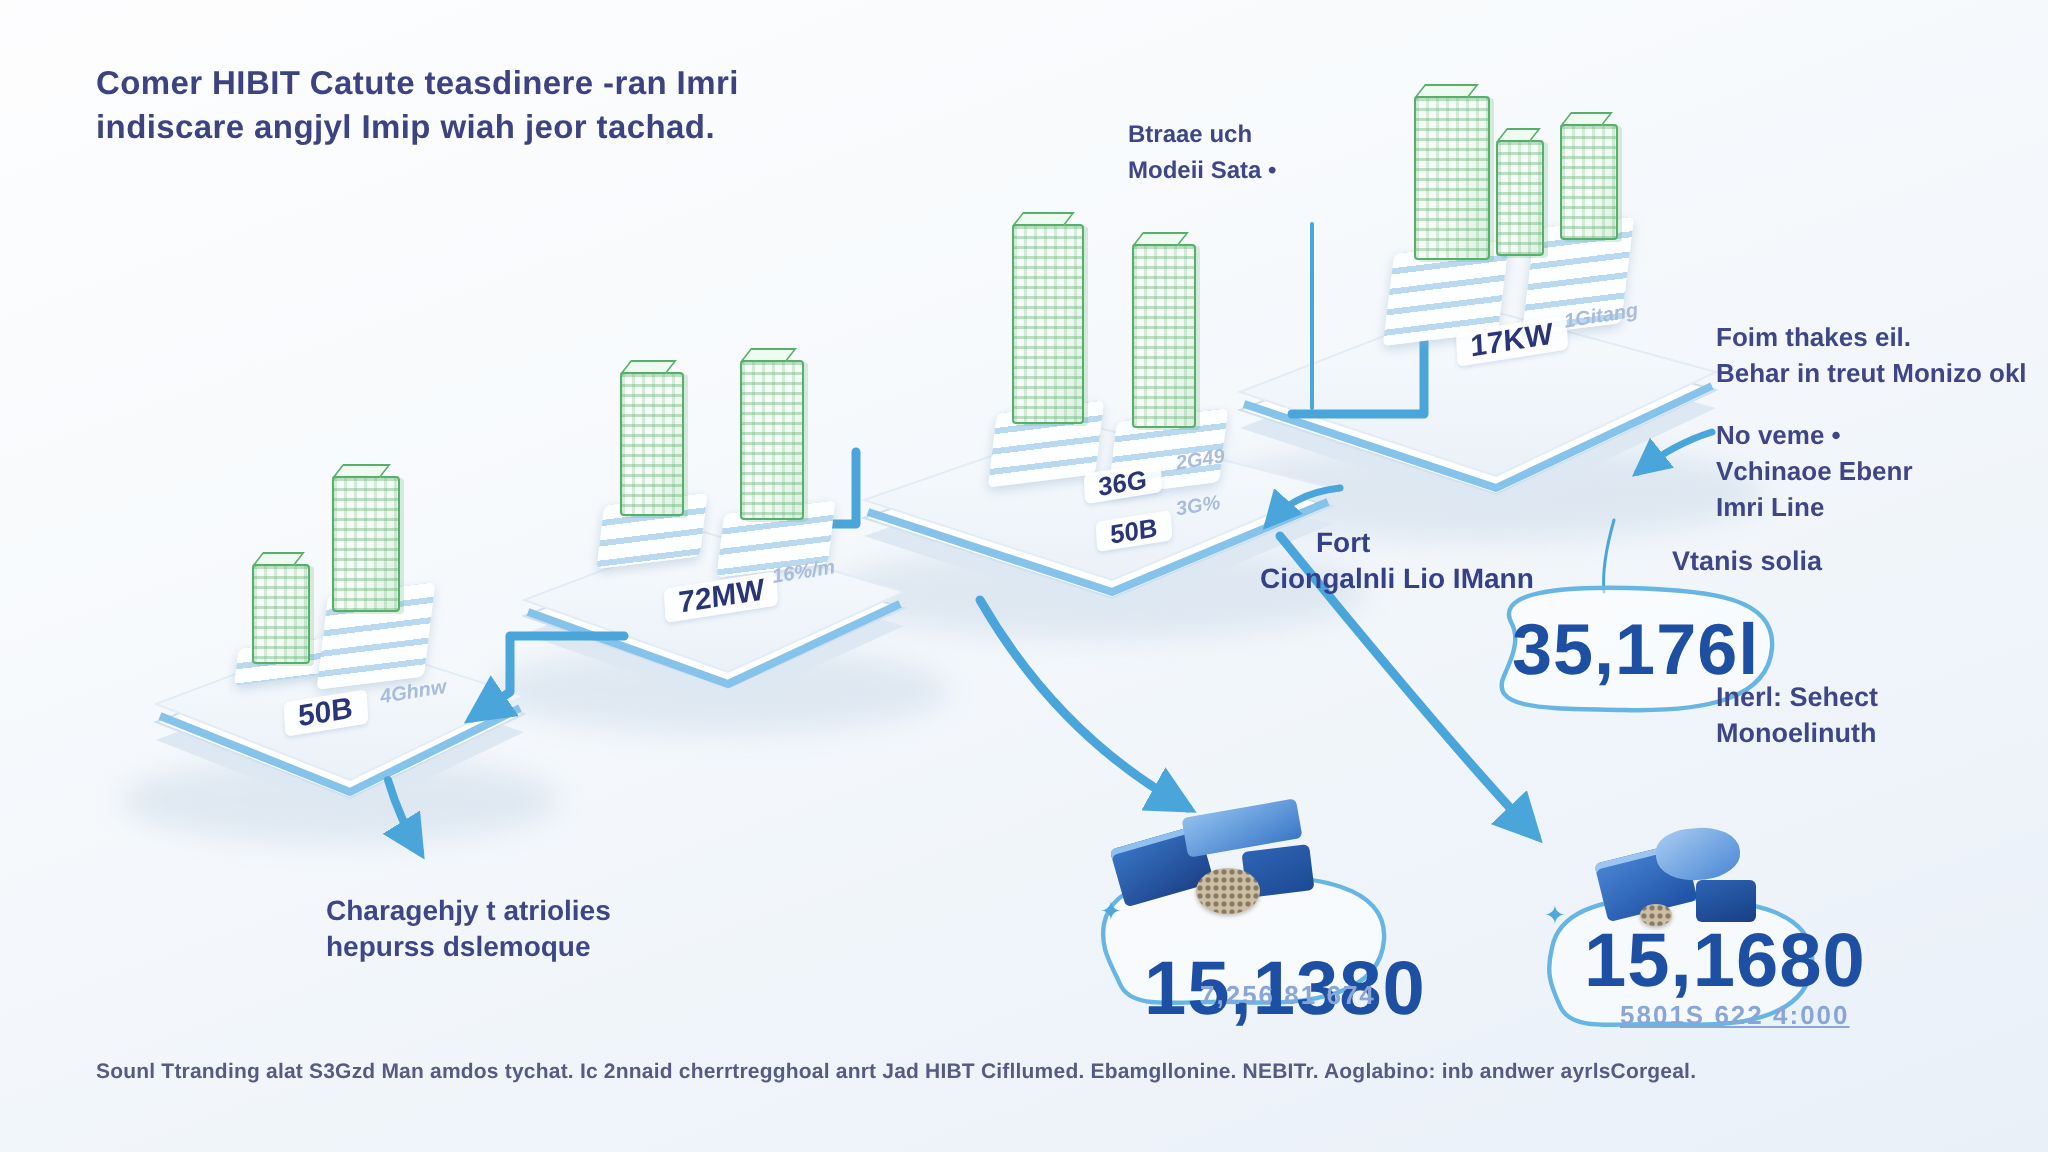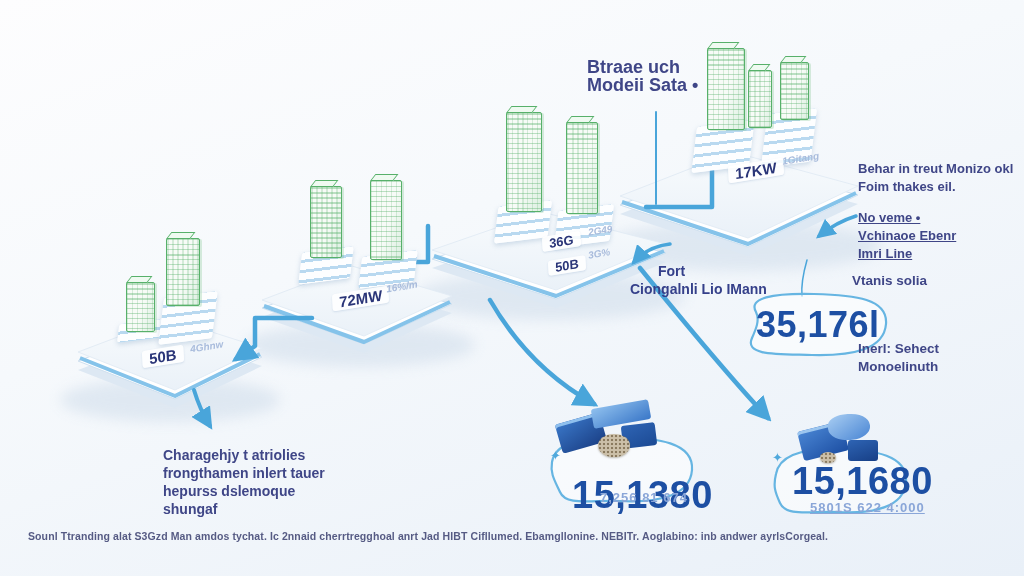--- a/index.html
+++ b/index.html
@@ -15,21 +15,21 @@
   .title{z-index:6;left:48px;top:31px;font-size:16.5px;font-weight:700;color:#3c4380;line-height:22px;letter-spacing:.2px;}
   .logo{z-index:6;left:901px;top:26px;font-size:31px;font-weight:700;color:#4aa0d6;letter-spacing:1px;}
   .logo .plus{font-weight:400;font-size:29px;position:relative;top:-2px;left:-2px;}
   .note{z-index:6;font-size:13px;font-weight:700;color:#3f4687;line-height:18px;}
   .note span{display:block;}
   .big-num{z-index:6;font-weight:800;color:#1d4fa3;letter-spacing:.5px;}
   .sub-num{z-index:6;font-size:13px;font-weight:700;color:#8aa6d8;letter-spacing:1px;}
   .plabel{z-index:5;font-size:15px;font-weight:800;color:#2a3578;transform:rotate(-9deg) skewX(-6deg);
     background:rgba(255,255,255,.85);padding:0 7px;border-radius:3px;box-shadow:0 1px 2px rgba(120,150,190,.25);}
   .pfaint{z-index:5;font-size:10px;font-style:italic;font-weight:600;color:#a9bcdc;transform:rotate(-9deg);}
-  .footer{z-index:6;left:28px;top:530px;font-size:10.5px;font-weight:600;color:#565b84;letter-spacing:.1px;text-align:right;}
+  .footer{z-index:6;left:48px;top:530px;font-size:10.5px;font-weight:600;color:#565b84;letter-spacing:.1px;text-align:right;}
   .sparkle{z-index:6;font-size:13px;color:#4fa8dc;}
 
   
   .tower{position:absolute;z-index:3;border:1.5px solid #57b06a;border-radius:2px;
     background:
       repeating-linear-gradient(to bottom,rgba(87,176,106,.38) 0 1.5px,rgba(0,0,0,0) 1.5px 5px),
       repeating-linear-gradient(to right,rgba(87,176,106,.22) 0 1.5px,rgba(0,0,0,0) 1.5px 5px),
       linear-gradient(105deg,#f7fbf7 55%,#dcefe1 100%);
     box-shadow:2px 1px 0 rgba(87,176,106,.22);}
   .tower::before{content:"";position:absolute;left:-1.5px;top:-7px;width:70%;height:5px;
@@ -130,61 +130,63 @@
   <div class="tower" style="left:126px;top:282px;width:27px;height:48px;"></div>
   <div class="tower" style="left:166px;top:238px;width:32px;height:66px;"></div>
   <div class="tower" style="left:310px;top:186px;width:30px;height:70px;"></div>
   <div class="tower" style="left:370px;top:180px;width:30px;height:78px;"></div>
   <div class="tower" style="left:506px;top:112px;width:34px;height:98px;"></div>
   <div class="tower" style="left:566px;top:122px;width:30px;height:90px;"></div>
   <div class="tower" style="left:707px;top:48px;width:36px;height:80px;"></div>
   <div class="tower" style="left:748px;top:70px;width:22px;height:56px;"></div>
   <div class="tower" style="left:780px;top:62px;width:27px;height:56px;"></div>
 
+  <div class="abs title">
+    <span style="display:block;">Comer HIBIT Catute teasdinere -ran Imri</span>
+    <span style="display:block;">indiscare angjyl Imip wiah jeor tachad.</span>
+  </div>
 
   <div class="abs plabel" style="left:142px;top:348px;">50B</div>
   <div class="abs pfaint" style="left:190px;top:341px;">4Ghnw</div>
   <div class="abs plabel" style="left:332px;top:290px;">72MW</div>
   <div class="abs pfaint" style="left:386px;top:281px;">16%/m</div>
   <div class="abs plabel" style="left:542px;top:234px;font-size:13px;">36G</div>
   <div class="abs pfaint" style="left:588px;top:225px;">2G49</div>
   <div class="abs plabel" style="left:548px;top:258px;font-size:13px;">50B</div>
   <div class="abs pfaint" style="left:588px;top:248px;">3G%</div>
   <div class="abs plabel" style="left:728px;top:162px;">17KW</div>
   <div class="abs pfaint" style="left:782px;top:153px;">1Gitang</div>
 
-  <div class="abs note" style="left:587px;top:58px;font-size:18px;">
+  <div class="abs note" style="left:564px;top:58px;font-size:12px;">
     <span>Btraae uch</span>
     <span>Modeii Sata •</span>
   </div>
   <div class="abs note" style="left:858px;top:160px;">
+    <span>Foim thakes eil.</span>
     <span>Behar in treut Monizo okl</span>
-    <span>Foim thakes eil.</span>
-  </div>
-  <div class="abs note" style="left:858px;top:209px;text-decoration:underline;">
+  </div>
+  <div class="abs note" style="left:858px;top:209px;">
     <span>No veme •</span>
     <span>Vchinaoe Ebenr</span>
     <span>Imri Line</span>
   </div>
-  <div class="abs note" style="left:836px;top:272px;font-size:13.5px;margin-left:16px;">
+  <div class="abs note" style="left:836px;top:272px;font-size:13.5px;">
     <span>Vtanis solia</span>
   </div>
   <div class="abs note" style="left:858px;top:340px;font-size:13.5px;">
     <span>Inerl: Sehect</span>
     <span>Monoelinuth</span>
   </div>
   <div class="abs note" style="left:658px;top:262px;font-size:14px;color:#35408a;">
     <span>Fort</span>
     <span style="margin-left:-28px;">Ciongalnli Lio IMann</span>
   </div>
   <div class="abs note" style="left:163px;top:446px;font-size:14px;">
     <span>Charagehjy t atriolies</span>
-    <span>frongthamen inlert tauer</span>
     <span>hepurss dslemoque</span>
-    <span>shungaf</span>
   </div>
 
   <div class="abs big-num" style="left:756px;top:304px;font-size:36px;">35,176l</div>
   <div class="abs big-num" style="left:572px;top:448px;font-size:38px;margin-top:26px;">15,1380</div>
   <div class="abs sub-num" style="left:600px;top:490px;">7,256 81 674</div>
   <div class="abs big-num" style="left:792px;top:460px;font-size:38px;">15,1680</div>
   <div class="abs sub-num" style="left:810px;top:500px;text-decoration:underline;">5801S 622 4:000</div>
 
   <div class="abs sparkle" style="left:550px;top:448px;">✦</div>
   <div class="abs sparkle" style="left:772px;top:450px;">✦</div>

